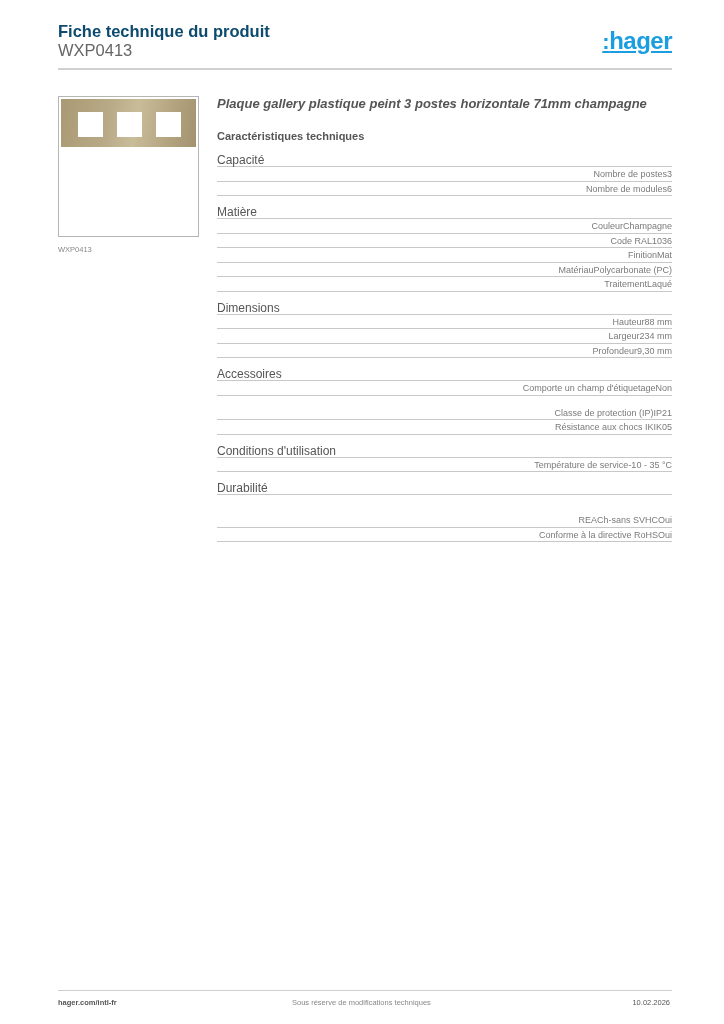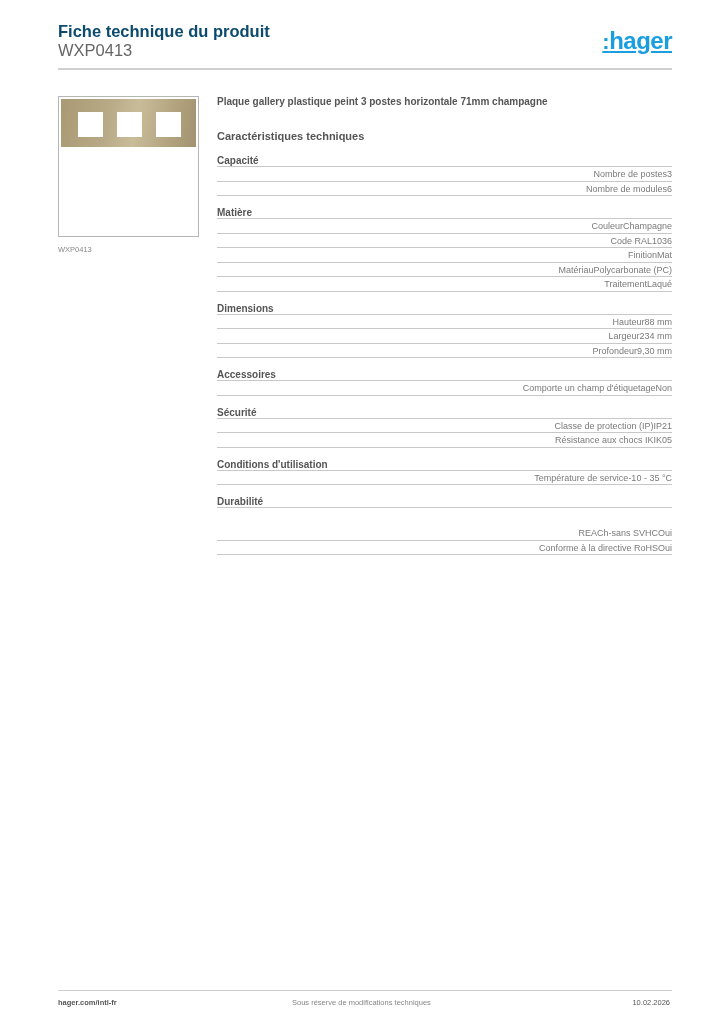--- a/index.html
+++ b/index.html
@@ -13,25 +13,25 @@
     .logo .colon { font-size: 22px; }
     .header-rule { position: absolute; left: 58px; top: 68px; width: 614px; height: 2px; background: #d0d0d0; }
 
     .image-box { position: absolute; left: 58px; top: 96px; width: 141px; height: 141px; border: 1px solid #b5b5b5; background: #fff; }
     .plate { position: absolute; left: 2px; top: 2px; width: 135px; height: 48px;
              background: linear-gradient(100deg, #a99a74 0%, #b8aa86 35%, #c9bc99 55%, #b3a47f 80%, #a29270 100%); }
     .plate-hole { position: absolute; top: 13px; width: 25px; height: 25px; background: #fff; }
     .image-caption { position: absolute; left: 58px; top: 245px; font-size: 7.5px; color: #888; }
 
     .content { position: absolute; left: 217px; top: 96px; width: 455px; }
-    .product-desc { font-size: 10px; font-weight: bold; color: #555; height: 14px; }
+    .product-desc { font-size: 13px; font-weight: bold; color: #555; height: 14px; font-style: italic; }
     .tech-title { font-size: 11px; font-weight: bold; color: #555; margin-top: 20px; height: 14px; }
 
     .section { margin-top: 10px; }
-    .section-title { font-size: 10px; font-weight: bold; color: #555; height: 13px; line-height: 13px; border-bottom: 1.5px solid #c8c8c8; }
+    .section-title { font-size: 12px; font-weight: normal; color: #555; height: 13px; line-height: 13px; border-bottom: 1.5px solid #c8c8c8; }
     .row { display: flex; justify-content: flex-end; font-size: 9px; color: #7a7a7a; height: 14.5px; line-height: 14px; border-bottom: 1.5px solid #c8c8c8; }
     .row .label { white-space: nowrap; }
     .row .value { white-space: nowrap; text-align: right; }
 
     .footer-rule { position: absolute; left: 58px; top: 990px; width: 614px; height: 1px; background: #cfcfcf; }
     .footer { position: absolute; left: 58px; top: 998px; width: 614px; height: 12px; font-size: 7.5px; }
     .footer-left { position: absolute; left: 0; font-weight: bold; color: #555; }
     .footer-center { position: absolute; left: 234px; color: #888; }
     .footer-right { position: absolute; right: 2px; font-weight: normal; color: #555; }
   </style>
@@ -112,21 +112,20 @@
 
   <div class="section">
     <div class="section-title">Accessoires</div>
     <div class="row">
         <span class="label">Comporte un champ d'étiquetage</span>
         <span class="value">Non</span>
       </div>
   </div>
 
   <div class="section">
-    <div class="section-title">Sécurité</div>
     <div class="row">
         <span class="label">Classe de protection (IP)</span>
         <span class="value">IP21</span>
       </div>
     <div class="row">
         <span class="label">Résistance aux chocs IK</span>
         <span class="value">IK05</span>
       </div>
   </div>
 

